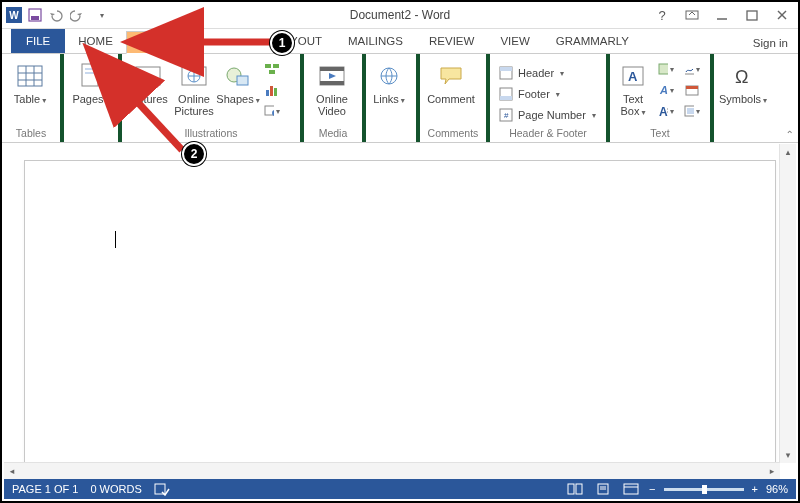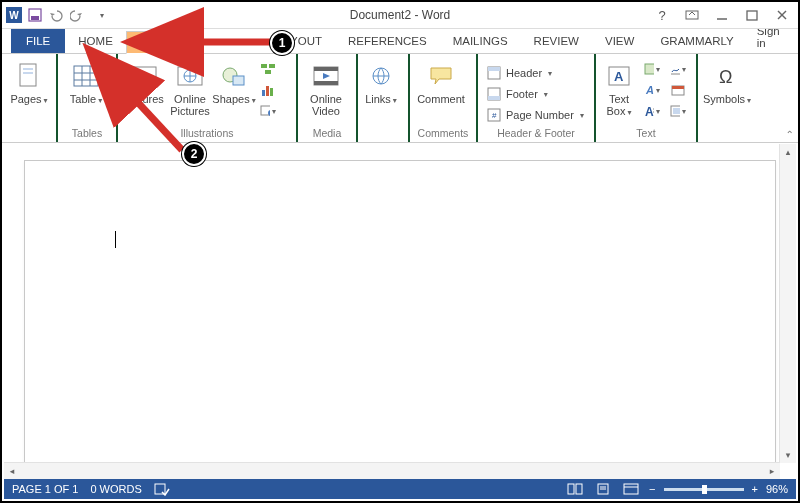--- a/index.html
+++ b/index.html
@@ -17,21 +17,21 @@
 
   
   .tabs { height:24px; display:flex; align-items:flex-end; border-bottom:1px solid #ccc; background:#fff; padding-left:9px; }
   .tab { padding:4px 12px 5px; font-size:11.5px; color:#444; border:1px solid transparent; position:relative; }
   .tab.file { background:#2b579a; color:#fff; padding:5px 14px; }
   .tab.active { color:#2b579a; border:1px solid #ccc; border-bottom:1px solid #fff; margin-bottom:-1px; background:#fdba74; }
   .signin { margin-left:auto; padding:4px 10px; font-size:11.5px; color:#444; }
 
   
   .ribbon { height:89px; background:#fff; border-bottom:1px solid #ccc; display:flex; box-sizing:border-box; position:relative; }
-  .group { border-right:2px solid #14532d; padding:3px 4px 1px; display:flex; flex-direction:column; justify-content:space-between; }
+  .group { border-right:4px solid #14532d; padding:3px 4px 1px; display:flex; flex-direction:column; justify-content:space-between; }
   .group-body { display:flex; align-items:flex-start; gap:2px; }
   .group-label { text-align:center; font-size:10.5px; color:#777; padding-bottom:2px; }
   .big-btn { width:48px; display:flex; flex-direction:column; align-items:center; padding-top:4px; gap:2px; font-size:11px; color:#444; text-align:center; line-height:1.1; }
   .big-btn .ico { width:30px; height:30px; display:flex; align-items:center; justify-content:center; }
   .small-col { display:flex; flex-direction:column; gap:1px; padding-top:2px; }
   .small-btn { height:20px; display:flex; align-items:center; gap:4px; font-size:11px; color:#444; padding:0 4px; white-space:nowrap; }
   .dd-arrow::after { content:"▾"; font-size:8px; color:#666; margin-left:2px; }
   .grp-small-ico { width:16px; height:16px; display:flex; align-items:center; justify-content:center; }
 
   
@@ -116,62 +116,61 @@
       </div>
     </div>
   </div>
 
   <div class="tabs">
     <div class="tab file">FILE</div>
     <div class="tab">HOME</div>
     <div class="tab active">INSERT</div>
     <div class="tab" style="visibility:hidden">DESIGN</div>
     <div class="tab">LAYOUT</div>
-    <div class="tab">REFERENCES</div>
     <div class="tab">MAILINGS</div>
     <div class="tab">REVIEW</div>
     <div class="tab">VIEW</div>
     <div class="tab">GRAMMARLY</div>
     <div class="signin">Sign in</div>
   </div>
 
   <div class="ribbon">
-
-    <div class="group" style="width:46px">
-      <div class="group-body">
-        <div class="big-btn">
-          <div class="ico">
-            <svg width="24" height="28">
-                <rect x="3" y="2" width="16" height="22" fill="#fff" stroke="#888"></rect>
-                <rect x="6" y="6" width="10" height="2" fill="#c8d8ee"></rect>
-                <rect x="6" y="10" width="10" height="2" fill="#c8d8ee"></rect>
-              </svg>
-          </div>
-          <span class="dd-arrow">Pages</span>
-        </div>
-      </div>
-      <div class="group-label">&nbsp;</div>
-    </div>
 
     <div class="group" style="width:50px">
       <div class="group-body">
         <div class="big-btn">
           <div class="ico">
             <svg width="28" height="24">
                 <rect x="2" y="2" width="24" height="20" fill="none" stroke="#5b7aa0"></rect>
                 <line x1="2" y1="9" x2="26" y2="9" stroke="#5b7aa0"></line>
                 <line x1="2" y1="16" x2="26" y2="16" stroke="#5b7aa0"></line>
                 <line x1="10" y1="2" x2="10" y2="22" stroke="#5b7aa0"></line>
                 <line x1="18" y1="2" x2="18" y2="22" stroke="#5b7aa0"></line>
               </svg>
           </div>
           <span class="dd-arrow">Table</span>
         </div>
       </div>
       <div class="group-label">Tables</div>
+    </div>
+
+    <div class="group" style="width:46px">
+      <div class="group-body">
+        <div class="big-btn">
+          <div class="ico">
+            <svg width="24" height="28">
+                <rect x="3" y="2" width="16" height="22" fill="#fff" stroke="#888"></rect>
+                <rect x="6" y="6" width="10" height="2" fill="#c8d8ee"></rect>
+                <rect x="6" y="10" width="10" height="2" fill="#c8d8ee"></rect>
+              </svg>
+          </div>
+          <span class="dd-arrow">Pages</span>
+        </div>
+      </div>
+      <div class="group-label">&nbsp;</div>
     </div>
 
     <div class="group" style="width:170px">
       <div class="group-body">
         <div class="big-btn" style="width:44px">
           <div class="ico">
             <svg width="28" height="24">
                 <rect x="2" y="3" width="24" height="18" fill="#fff" stroke="#888"></rect>
                 <circle cx="9" cy="10" r="2.5" fill="#f4c84a"></circle>
                 <path d="M4 19 L11 12 L16 17 L20 13 L24 19 Z" fill="#7aa96f"></path>

